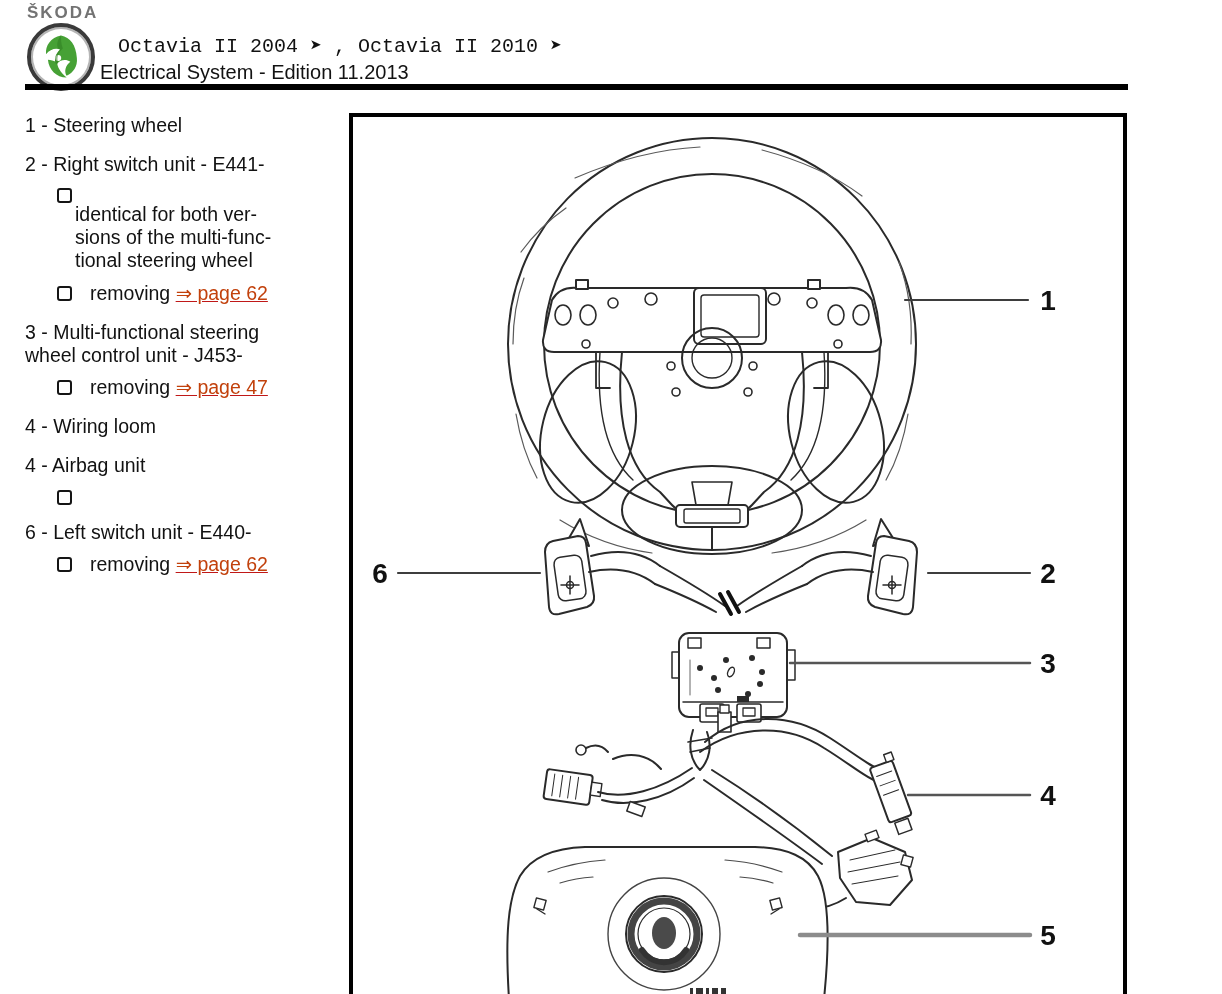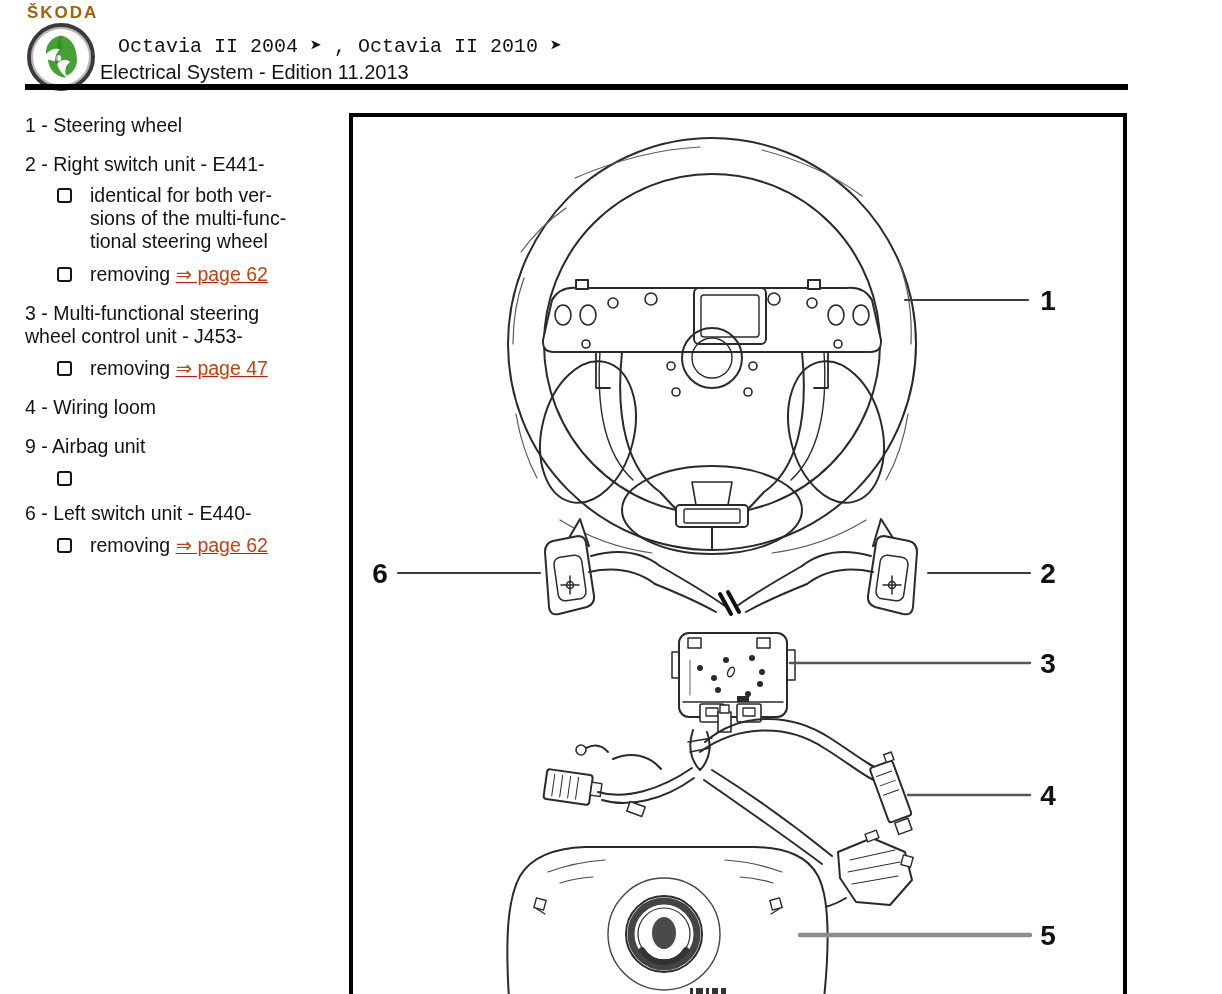--- a/index.html
+++ b/index.html
@@ -6,42 +6,42 @@
   html,body { margin:0; padding:0; }
   body {
     width:1222px; height:994px; position:relative; overflow:hidden;
     background:#ffffff; color:#121212;
     font-family:"Liberation Sans", sans-serif;
   }
 
   
   .brand-word {
     position:absolute; left:27px; top:3px;
-    font-size:17px; font-weight:bold; letter-spacing:2px; color:#a16207;
+    font-size:17px; font-weight:bold; letter-spacing:2px; color:#737373;
   }
   .logo-badge {
     position:absolute; left:27px; top:23px; width:68px; height:68px;
     border-radius:50%; background:#fff;
     border:4px solid #3a3a3a;
     box-shadow: inset 0 0 0 2px #b5b5b5;
     display:flex; align-items:center; justify-content:center;
   }
   .hdr-line1 { position:absolute; left:118px; top:33px; font-size:20px;font-family:Liberation Mono, monospace; }
   .hdr-line2 { position:absolute; left:100px; top:61px; font-size:20px; }
   .hdr-rule  { position:absolute; left:25px; top:84px; width:1103px; height:6px; background:#000; }
 
   
   .parts-col { position:absolute; left:25px; top:114px; width:324px; }
   .pt { font-size:19.5px; line-height:23px; margin:0; }
   .sub { display:flex; margin-left:32px; }
   .cb  { width:15px; height:15px; border:2px solid #151515; border-radius:3px;
          flex:none; margin-top:4px; background:#fff; }
   .sub-text { font-size:19.5px; line-height:23px; margin-left:18px; }
   .redlink { color:#c2410c; text-decoration:underline; text-decoration-color:#c01818; cursor:pointer; }
-  .mb16{margin-bottom:16px;} .mb10{margin-bottom:10px;} .mb9{margin-bottom:9px;} .mb8{margin-bottom:8px;}
+  .mb16{margin-bottom:16px;} .mb10{margin-bottom:10px;flex-direction:column;} .mb9{margin-bottom:9px;} .mb8{margin-bottom:8px;}
 
   
   .fig-box {
     position:absolute; left:349px; top:113px; width:778px; height:890px;
     border:4px solid #000; background:#fff;
   }
   .fig-box svg { position:absolute; left:0; top:0; }
   .callout-num { font:bold 28px "Liberation Sans", sans-serif; fill:#111; }
 </style>
 </head>
@@ -86,21 +86,21 @@
   <p class="pt mb9">wheel control unit - J453-</p>
   <div class="sub mb16">
     <span class="cb"></span>
     <div class="sub-text">
       <span>removing </span><span class="redlink">⇒ page 47</span>
     </div>
   </div>
 
   <p class="pt mb16">4 - Wiring loom</p>
 
-  <p class="pt mb9">9 - Airbag unit</p>
+  <p class="pt mb9">4 - Airbag unit</p>
   <div class="sub mb16">
     <span class="cb"></span>
   </div>
 
   <p class="pt mb9">6 - Left switch unit - E440-</p>
   <div class="sub">
     <span class="cb"></span>
     <div class="sub-text">
       <span>removing </span><span class="redlink">⇒ page 62</span>
     </div>

